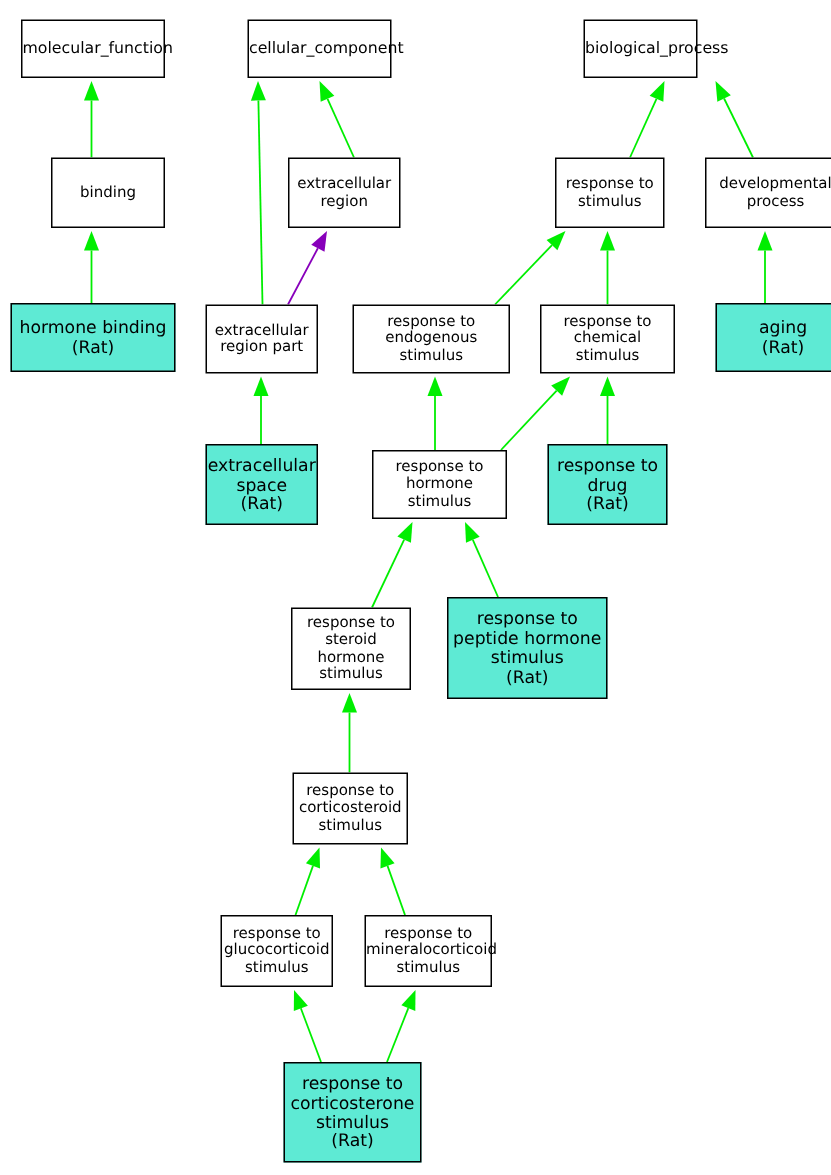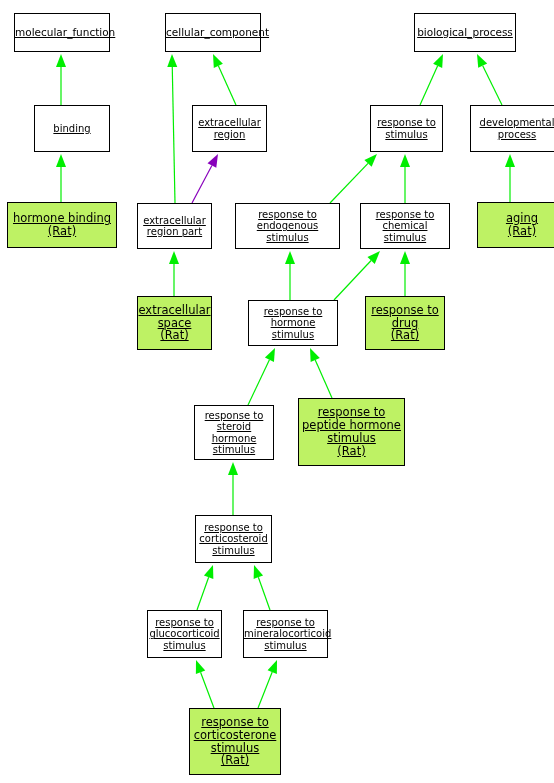--- a/index.html
+++ b/index.html
@@ -31,27 +31,26 @@
     background: #ffffff;
     display: flex;
     align-items: center;
     justify-content: center;
     text-align: center;
     line-height: 1.12;
     color: #000000;
     z-index: 5;
   }
   .node.annotated {
-    background: #bef264;
+    background: #5eead4;
   }
   .node .lbl {
     display: block;
     width: 100%;
     padding: 0 2px;
-    text-decoration: underline;
   }
   .root   { font-size: 10.5px; }
   .plain  { font-size: 10px; }
   .annot  { font-size: 11.5px; }
 </style>
 </head>
 <body>
 
 <div id="canvas">
   <svg id="edge-layer" width="554" height="783" viewBox="0 0 554 783">
@@ -154,21 +153,21 @@
     </div>
     <div class="node plain" style="left: 192px; top: 105px; width: 75px; height: 47px;">
       <span class="lbl">extracellular<br>region</span>
     </div>
     <div class="node plain" style="left: 137px; top: 203px; width: 75px; height: 46px;">
       <span class="lbl">extracellular<br>region part</span>
     </div>
     <div class="node annotated annot" style="left: 137px; top: 296px; width: 75px; height: 54px;">
       <span class="lbl">extracellular<br>space<br>(Rat)</span>
     </div>
-    <div class="node root" style="left: 414px; top: 13px; width: 102px; height: 39px;">
+    <div class="node root" style="left: 389px; top: 13px; width: 76px; height: 39px;">
       <span class="lbl">biological_process</span>
     </div>
     <div class="node plain" style="left: 370px; top: 105px; width: 73px; height: 47px;">
       <span class="lbl">response to<br>stimulus</span>
     </div>
     <div class="node plain" style="left: 470px; top: 105px; width: 94px; height: 47px;">
       <span class="lbl">developmental<br>process</span>
     </div>
     <div class="node annotated annot" style="left: 477px; top: 202px; width: 90px; height: 46px;">
       <span class="lbl">aging<br>(Rat)</span>

